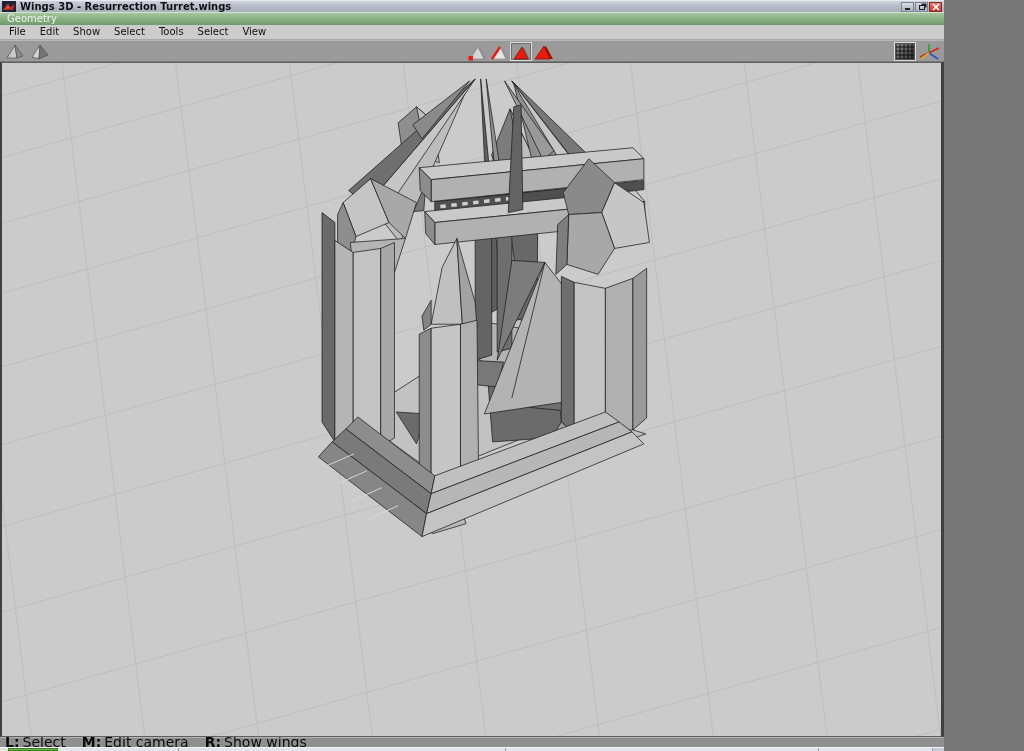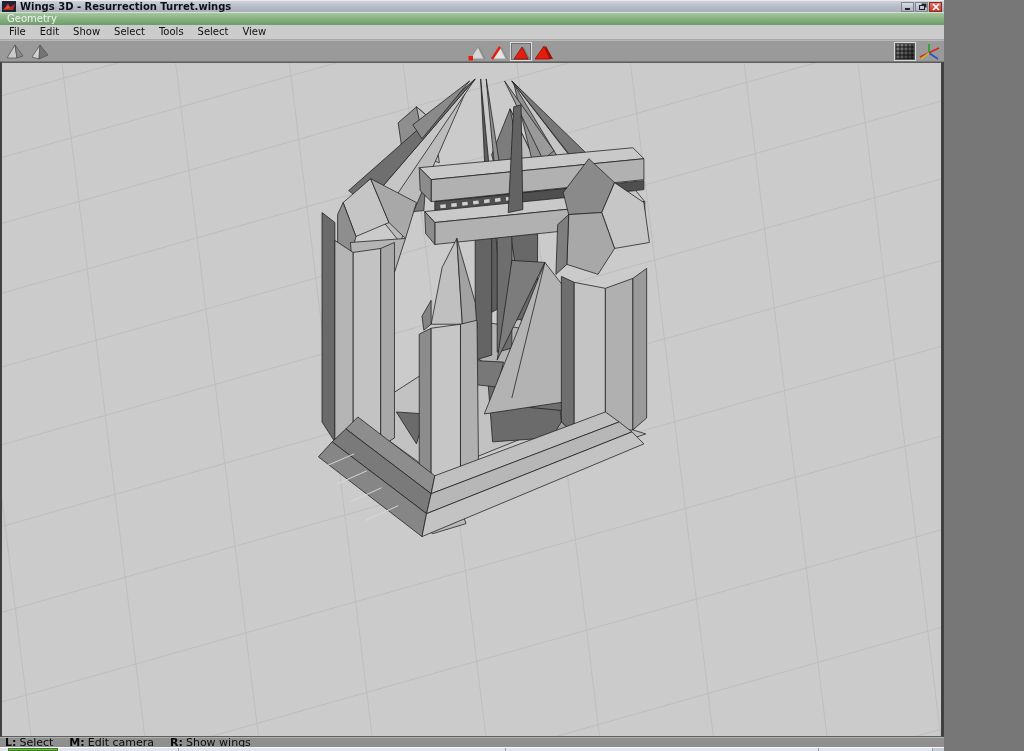--- a/index.html
+++ b/index.html
@@ -60,21 +60,21 @@
     flex:1 1 auto;position:relative;background:#cbcbcb;
     border-left:2px solid #404040;border-right:3px solid #404040;
     border-top:1px solid #5e5e5e;border-bottom:1px solid #5e5e5e;
   }
   .viewport svg{display:block;width:100%;height:100%;}
   
   .statusbar{
     height:10px;flex:0 0 10px;background:#8f8f8f;border-top:1px solid #b2b2b2;
     display:flex;align-items:center;padding-left:5px;
   }
-  .hint{font-size:11px;color:#0a0a0a;margin-right:16px;line-height:9px;white-space:nowrap;}
+  .hint{font-size:14px;color:#0a0a0a;margin-right:16px;line-height:9px;white-space:nowrap;}
   .hint b{font-weight:bold;margin-right:3px;}
   
   .sliver{height:4px;flex:0 0 4px;background:#e2e5ec;border-top:1px solid #f6f7fa;position:relative;}
   .sliver .seg{position:absolute;top:0;bottom:0;}
   .start-seg{left:8px;width:50px;background:linear-gradient(180deg,#8ed45e,#4d9e2e);border:1px solid #3c7e22;}
   .task-sep{width:1px;background:#9aa0ae;}
   .tray-seg{right:0;width:12px;background:#c8ccd6;border-left:1px solid #9aa0ae;}
 </style>
 </head>
 <body>

